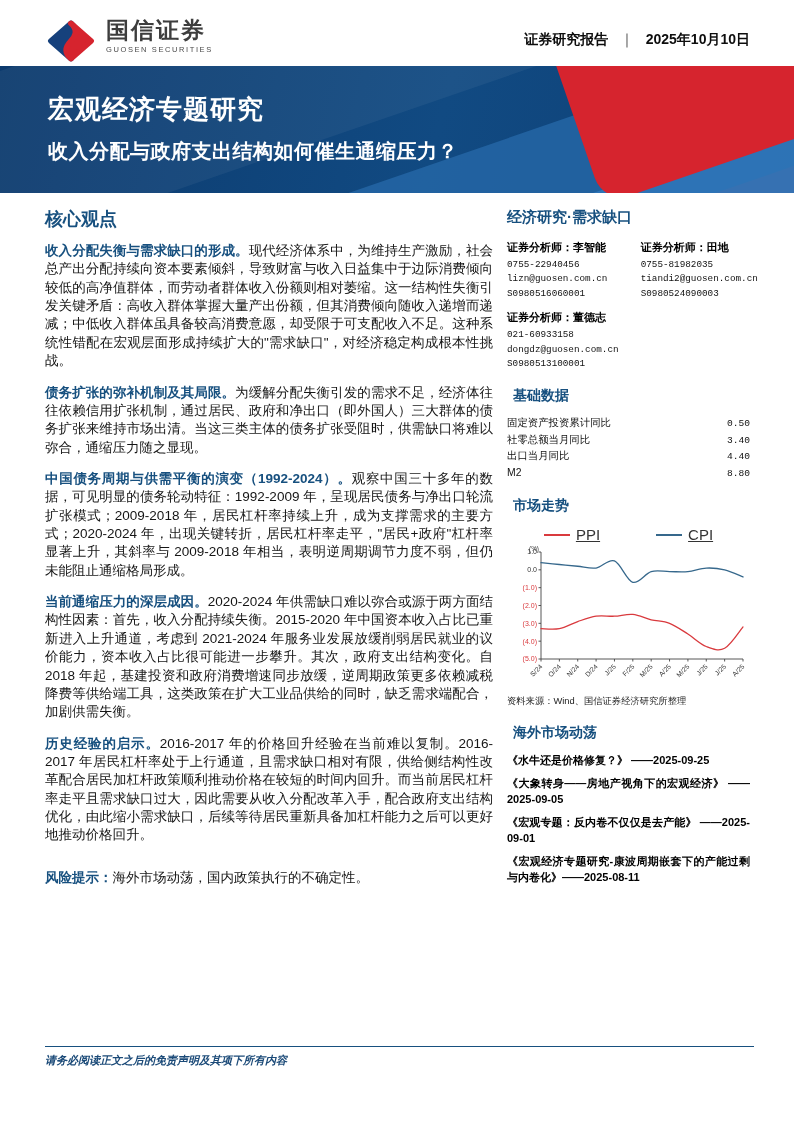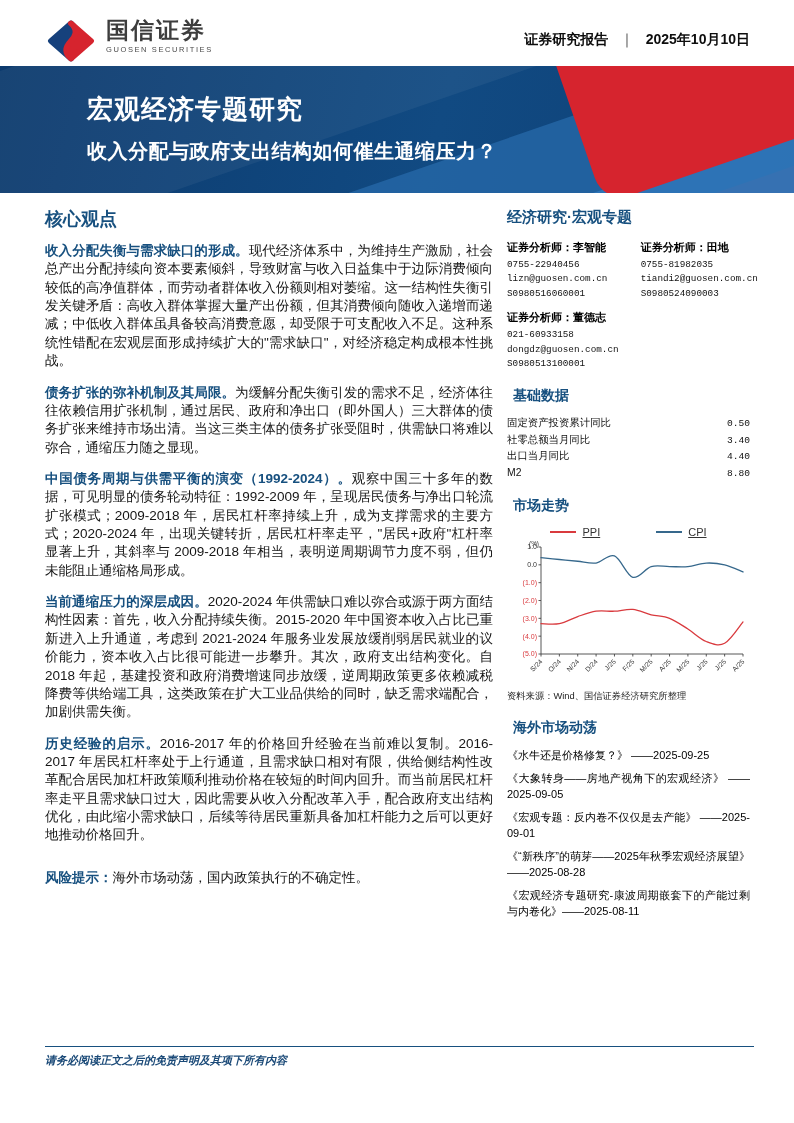--- a/index.html
+++ b/index.html
@@ -14,21 +14,21 @@
   .topbar { display:flex; justify-content:space-between; align-items:flex-start;
             padding:18px 44px 0 45px; height:66px; }
   .brand { display:flex; align-items:flex-start; gap:9px; }
   .logo-mark { width:52px; height:46px; }
   .brand-cn { font-size:23px; font-weight:bold; color:#3d3d3d; letter-spacing:2px; line-height:1.05; }
   .brand-en { font-size:7.5px; color:#4a4a4a; letter-spacing:1.6px; margin-top:3px; }
   .report-meta { margin-top:13px; font-size:14px; font-weight:bold; color:#0d0d0d; white-space:nowrap; }
   .report-meta .sep { margin:0 8px; font-weight:normal; color:#333; }
   
   .banner { position:relative; height:127px; overflow:hidden;
-            background:linear-gradient(104deg,#0c3a6d 0%,#114a82 55%,#0e4076 100%);padding-left:39px; }
+            background:linear-gradient(104deg,#0c3a6d 0%,#114a82 55%,#0e4076 100%); }
   .banner .shape { position:absolute; border-radius:28px; }
   .shape-glow   { left:-120px; top:-90px; width:820px; height:170px; transform:rotate(-19deg);
                   background:rgba(255,255,255,0.05); }
   .shape-red-low{ right:-60px; top:128px; width:260px; height:140px; transform:rotate(-19deg);
                   background:#bf2630; }
   .shape-blue-a { right:-150px; top:52px; width:730px; height:152px; transform:rotate(-19deg);
                   background:rgba(38,104,168,0.80); }
   .shape-blue-b { right:-190px; top:92px; width:560px; height:112px; transform:rotate(-19deg);
                   background:rgba(49,121,189,0.75); }
   .shape-red-top{ right:-70px; top:-100px; width:300px; height:195px; transform:rotate(-19deg);
@@ -50,25 +50,25 @@
   .an-name { font-size:11px; font-weight:bold; color:#000; margin-bottom:3px; }
   .an-line { font-family:"Liberation Mono","DejaVu Sans Mono",monospace; font-size:9.3px;
              line-height:1.55; color:#111; }
   .ruled { display:flex; align-items:baseline; font-size:14px; font-weight:bold; color:#17507f;
            margin:16px 0 9px;flex-direction:column; }
   .ruled .rule { flex:1; border-bottom:1.4px solid #17507f; margin-left:6px; transform:translateY(-3px); }
   .data-row { display:flex; justify-content:space-between; align-items:baseline;
               font-size:10.4px; line-height:1.5; color:#111; }
   .data-val { font-family:"Liberation Mono","DejaVu Sans Mono",monospace; font-size:9.6px; }
   .chart-legend { display:flex; justify-content:center; gap:56px; margin:10px 0 0; }
-  .legend-item { display:flex; align-items:center; gap:6px; font-size:11px; color:#333;text-decoration:underline; }
+  .legend-item { display:flex; align-items:center; gap:6px; font-size:15px; color:#333;text-decoration:underline; }
   .legend-swatch { width:26px; height:2px; }
   .chart-svg { width:243px; height:152px; display:block; }
   .source-note { font-size:9.3px; color:#222; }
-  .report-item { font-size:11px; font-weight:normal; color:#000; line-height:1.5;
+  .report-item { font-size:11px; font-weight:bold; color:#000; line-height:1.5;
                  margin-bottom:6px; text-align:justify; }
   
   .footer { position:absolute; left:45px; right:40px; top:1046px; }
   .footer-rule { border-top:1.3px solid #17507f; }
   .footer-text { font-size:11px; font-style:italic; font-weight:bold; color:#1b4a78; margin-top:6px; }
 </style>
 </head>
 <body>
 
 <div class="page">
@@ -113,21 +113,21 @@
           <p class="para"><span class="lead">中国债务周期与供需平衡的演变（1992-2024）。</span><span>观察中国三十多年的数据，可见明显的债务轮动特征：1992-2009 年，呈现居民债务与净出口轮流扩张模式；2009-2018 年，居民杠杆率持续上升，成为支撑需求的主要方式；2020-2024 年，出现关键转折，居民杠杆率走平，"居民+政府"杠杆率显著上升，其斜率与 2009-2018 年相当，表明逆周期调节力度不弱，但仍未能阻止通缩格局形成。</span></p>
           <p class="para"><span class="lead">当前通缩压力的深层成因。</span><span>2020-2024 年供需缺口难以弥合或源于两方面结构性因素：首先，收入分配持续失衡。2015-2020 年中国资本收入占比已重新进入上升通道，考虑到 2021-2024 年服务业发展放缓削弱居民就业的议价能力，资本收入占比很可能进一步攀升。其次，政府支出结构变化。自 2018 年起，基建投资和政府消费增速同步放缓，逆周期政策更多依赖减税降费等供给端工具，这类政策在扩大工业品供给的同时，缺乏需求端配合，加剧供需失衡。</span></p>
           <p class="para"><span class="lead">历史经验的启示。</span><span>2016-2017 年的价格回升经验在当前难以复制。2016-2017 年居民杠杆率处于上行通道，且需求缺口相对有限，供给侧结构性改革配合居民加杠杆政策顺利推动价格在较短的时间内回升。而当前居民杠杆率走平且需求缺口过大，因此需要从收入分配改革入手，配合政府支出结构优化，由此缩小需求缺口，后续等待居民重新具备加杠杆能力之后可以更好地推动价格回升。</span></p>
         </div>
       <p class="para risk-para">
         <span class="lead">风险提示：</span><span>海外市场动荡，国内政策执行的不确定性。</span>
       </p>
     </div>
 
     <div class="right-col">
-      <div class="sec-title">经济研究·宏观专题</div>
+      <div class="sec-title">经济研究·需求缺口</div>
 
       <div class="analysts" id="analysts">
           <div class="analyst">
             <div class="an-name">证券分析师：李智能</div>
             <div class="an-line">0755-22940456</div>
             <div class="an-line">lizn@guosen.com.cn</div>
             <div class="an-line">S0980516060001</div>
           </div>
           <div class="analyst">
             <div class="an-name">证券分析师：田地</div>
@@ -228,21 +228,20 @@
       <div class="source-note">资料来源：Wind、国信证券经济研究所整理</div>
 
       <div class="ruled">
         <span>海外市场动荡</span>
         <span class="rule"></span>
       </div>
       <div id="related">
           <div class="report-item">《水牛还是价格修复？》 ——2025-09-25</div>
           <div class="report-item">《大象转身——房地产视角下的宏观经济》 ——2025-09-05</div>
           <div class="report-item">《宏观专题：反内卷不仅仅是去产能》 ——2025-09-01</div>
-          <div class="report-item">《“新秩序”的萌芽——2025年秋季宏观经济展望》 ——2025-08-28</div>
           <div class="report-item">《宏观经济专题研究-康波周期嵌套下的产能过剩与内卷化》——2025-08-11</div>
         </div>
     </div>
   </div>
 
   <div class="footer">
     <div class="footer-rule"></div>
     <div class="footer-text">请务必阅读正文之后的免责声明及其项下所有内容</div>
   </div>
 </div>

